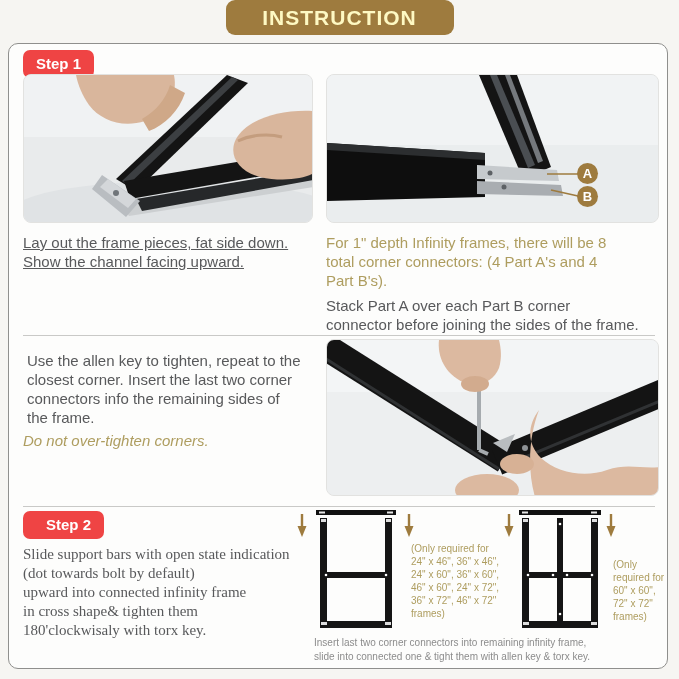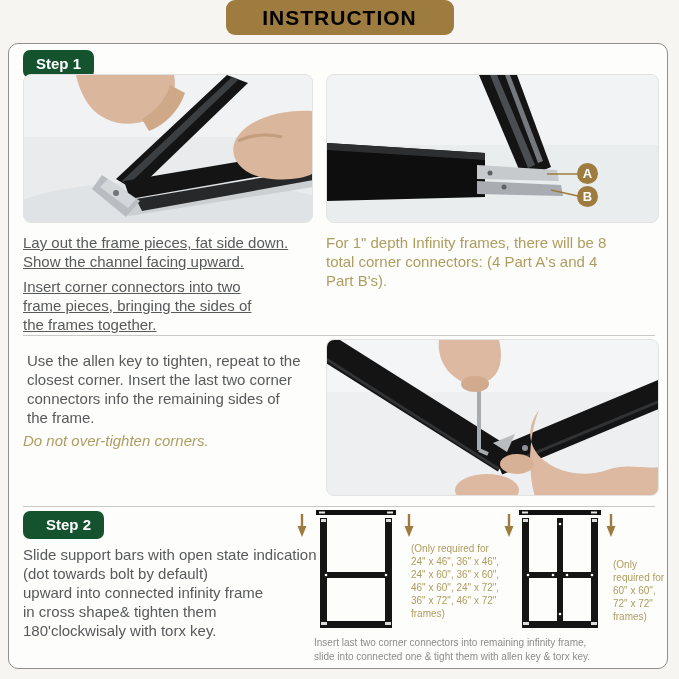--- a/index.html
+++ b/index.html
@@ -4,30 +4,30 @@
 <style>
   html,body{margin:0;padding:0;}
   body{
     width:679px;height:679px;position:relative;overflow:hidden;
     background:#f6f5f2;
     font-family:"Liberation Sans","DejaVu Sans",sans-serif;
   }
   .header-pill{
     position:absolute;left:50%;transform:translateX(-50%);top:0;
     width:228px;height:35px;background:#9E7B3E;border-radius:9px;
-    color:#000000;font-weight:bold;font-size:21px;letter-spacing:1px;
+    color:#fef9c3;font-weight:bold;font-size:21px;letter-spacing:1px;
     text-align:center;line-height:36px;
   }
   .panel{
     position:absolute;left:8px;top:43px;width:660px;height:626px;
     background:#fdfdfc;border:1.5px solid #8f8f8d;border-radius:10px;
     box-sizing:border-box;
   }
   .badge{
-    position:absolute;background:#14532d;color:#fff;font-weight:bold;
+    position:absolute;background:#ef4444;color:#fff;font-weight:bold;
     font-size:15px;padding:4px 13px;border-radius:7px;line-height:1.3;
   }
   .photo{
     position:absolute;border-radius:8px;overflow:hidden;background:#eaedee;
     border:1px solid #e2e2e0;box-sizing:border-box;
   }
   .photo svg{display:block;}
   .txt{
     position:absolute;font-size:15px;line-height:19px;color:#58595b;
   }
@@ -92,25 +92,25 @@
       <circle cx="177" cy="112" r="2.5" fill="#5d6165"></circle>
       <line x1="220" y1="99" x2="251" y2="99" stroke="#9E7B3E" stroke-width="1.5"></line>
       <line x1="224" y1="115" x2="251" y2="121" stroke="#9E7B3E" stroke-width="1.5"></line>
     </svg>
     <div class="part-circle" style="left:250px;top:88px;">A</div>
     <div class="part-circle" style="left:250px;top:111px;">B</div>
   </div>
 
   <div class="txt" style="left:14px;top:189px;width:295px;text-decoration:underline;">
     <p>Lay out the frame pieces, fat side down.<br>Show the channel facing upward.</p>
-    <p>Insert corner connectors into two<br>frame pieces, bringing the sides of<br>the frames together.</p>
   </div>
 
   <div class="txt" style="left:317px;top:189px;width:335px;">
     <p class="gold">For 1" depth Infinity frames, there will be 8<br>total corner connectors: (4 Part A's and 4<br>Part B's).</p>
+    <p>Stack Part A over each Part B corner<br>connector before joining the sides of the frame.</p>
   </div>
 
   <div class="divider" style="top:291px;"></div>
 
   <div class="txt" style="left:14px;top:303px;width:300px;">
     <p style="margin:4px;">Use the allen key to tighten, repeat to the<br>closest corner. Insert the last two corner<br>connectors info the remaining sides of<br>the frame.</p>
     <p class="gold" style="margin:0;font-style:italic;">Do not over-tighten corners.</p>
   </div>
 
   <div class="photo" style="left:317px;top:295px;width:333px;height:157px;">
@@ -130,21 +130,21 @@
       <path d="M212,70 C200,86 200,104 214,118 C230,133 258,138 280,130 C300,123 314,129 333,127 L333,157 L208,157 C200,129 202,96 212,70 Z" fill="#dcb9a0"></path>
       <ellipse cx="160" cy="150" rx="32" ry="16" fill="#dcb9a0"></ellipse>
       <ellipse cx="190" cy="124" rx="17" ry="10" fill="#d7b195"></ellipse>
     </svg>
   </div>
 
   <div class="divider" style="top:462px;"></div>
 
   <div class="badge" style="left:14px;top:467px;padding-left:23px;">Step 2</div>
 
-  <div class="txt" style="left:14px;top:501px;width:300px;">
+  <div class="txt" style="left:14px;top:501px;width:300px;font-family:Liberation Serif, serif;">
     <p style="margin:0;">Slide support bars with open state indication<br>(dot towards bolt by default)<br>upward into connected infinity frame<br>in cross shape&amp; tighten them<br>180'clockwisaly with torx key.</p>
   </div>
 
   <svg class="down-arrow" style="left:287px;top:469px;" viewBox="0 0 12 25">
     <line x1="6" y1="1" x2="6" y2="14" stroke="#9E7B3E" stroke-width="2.4"></line>
       <polygon points="1.5,13 10.5,13 6,24" fill="#9E7B3E"></polygon>
   </svg>
   <svg class="down-arrow" style="left:394px;top:469px;" viewBox="0 0 12 25">
     <line x1="6" y1="1" x2="6" y2="14" stroke="#9E7B3E" stroke-width="2.4"></line>
       <polygon points="1.5,13 10.5,13 6,24" fill="#9E7B3E"></polygon>

